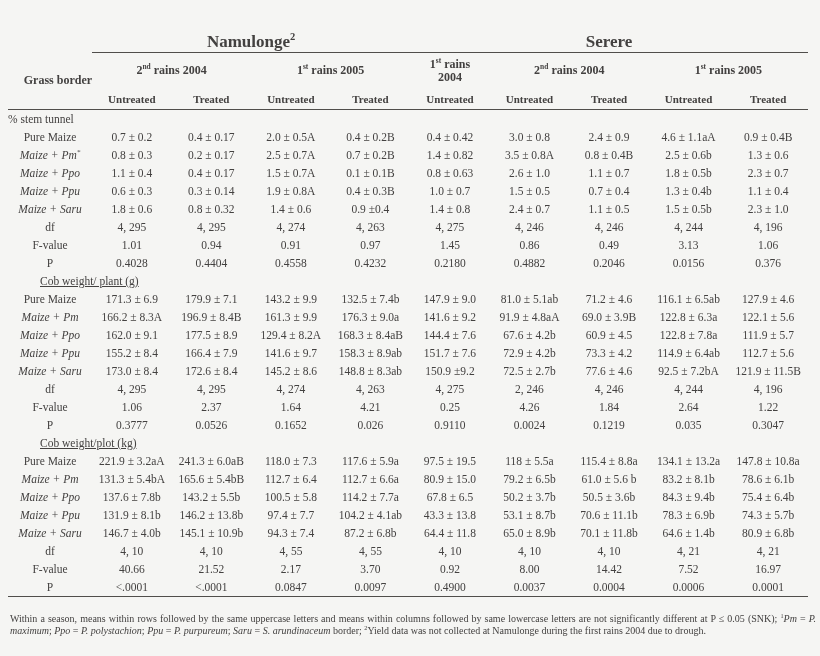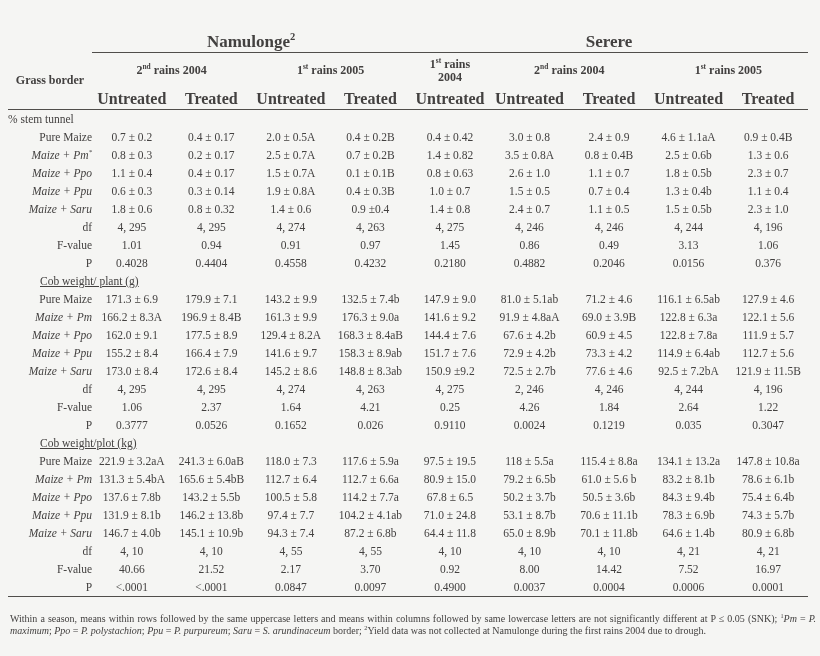--- a/index.html
+++ b/index.html
@@ -13,25 +13,25 @@
     border-collapse:collapse;table-layout:fixed;width:800px;
     font-size:11.5px;line-height:1.1;
     border-bottom:1.8px solid #504e4b;
   }
   col.c-label{width:84px;}
   col.c-data{width:79.5px;}
   th{font-weight:bold;padding:0;vertical-align:middle;}
   thead .row-site th{font-size:17px;height:20px;}
   thead .row-site .site-th{border-bottom:1.5px solid #504e4b;}
   thead .row-season th{font-size:12px;height:36px;white-space:normal;}
-  thead .row-treat th{font-size:16px;height:20px;border-bottom:1.8px solid #504e4b;white-space:nowrap;}
-  th.corner{text-align:center;font-size:12px;vertical-align:middle;border-bottom:1.8px solid #504e4b;}
+  thead .row-treat th{font-size:11px;height:20px;border-bottom:1.8px solid #504e4b;white-space:nowrap;}
+  th.corner{text-align:right;font-size:12px;vertical-align:middle;border-bottom:1.8px solid #504e4b;}
   tbody td{padding:0;height:18px;vertical-align:middle;white-space:nowrap;}
   td.val{text-align:center;}
-  td.rowlabel{text-align:right;margin-top:31px;}
+  td.rowlabel{text-align:center;margin-top:31px;}
   td.section-title{text-align:left;margin-top:30px;}
   td.section-title.indent{padding-left:32px;text-decoration:underline;}
   sup{font-size:0.62em;vertical-align:super;line-height:0;}
   .footnote{
     width:806px;margin-top:16px;padding-left:2px;
     font-size:10px;line-height:1.22;text-align:justify;
   }
 </style>
 </head>
 <body>
@@ -313,21 +313,21 @@
           <td class="val">50.5 ± 3.6b</td>
           <td class="val">84.3 ± 9.4b</td>
           <td class="val">75.4 ± 6.4b</td>
         </tr>
         <tr>
           <td class="rowlabel"><i>Maize + Ppu</i></td>
           <td class="val">131.9 ± 8.1b</td>
           <td class="val">146.2 ± 13.8b</td>
           <td class="val">97.4 ± 7.7</td>
           <td class="val">104.2 ± 4.1ab</td>
-          <td class="val">71.0 ± 24.8</td>
+          <td class="val">43.3 ± 13.8</td>
           <td class="val">53.1 ± 8.7b</td>
           <td class="val">70.6 ± 11.1b</td>
           <td class="val">78.3 ± 6.9b</td>
           <td class="val">74.3 ± 5.7b</td>
         </tr>
         <tr>
           <td class="rowlabel"><i>Maize + Saru</i></td>
           <td class="val">146.7 ± 4.0b</td>
           <td class="val">145.1 ± 10.9b</td>
           <td class="val">94.3 ± 7.4</td>

